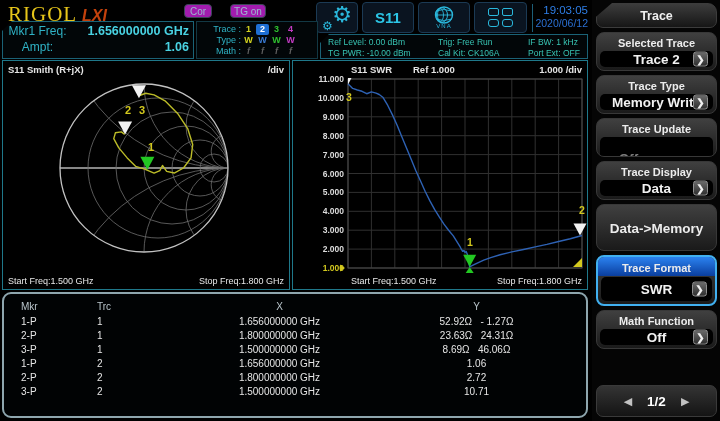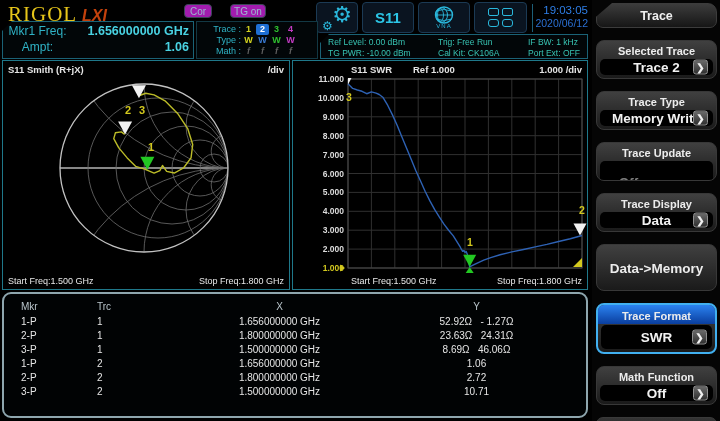--- a/index.html
+++ b/index.html
@@ -71,21 +71,21 @@
             border:2px solid #8ea6ae; border-radius:9px; padding:4px 0 0 0; }
   .mt-row { display:grid; grid-template-columns:88px 100px 175px 1fr; height:14px;
             font-size:10px; color:#e6e6e6; align-items:center; }
   .mt-row .c0 { padding-left:17px; }
   .mt-row .c1 { padding-left:5px; }
   .mt-row .c2, .mt-row .c3 { text-align:center; white-space:pre; }
   .mt-head { color:#b9c5cb; height:16px; }
 
   
   .menu { position:absolute; left:592px; top:0; width:128px; height:421px; background:#050505;
-          display:flex; flex-direction:column; gap:12px; padding:3px 3px 4px 4px; }
+          display:flex; flex-direction:column; gap:4px; padding:3px 3px 4px 4px; }
   .menu-title { height:25px; flex:none; background:linear-gradient(#3c3c3c,#161616);
                 border:1px solid #3c3c3c; border-radius:7px; color:#f0f0f0; font-size:12.5px;
                 font-weight:bold; display:flex; align-items:center; justify-content:center;
                 clip-path:polygon(16px 0,100% 0,100% 100%,0 100%,0 55%); border-top-right-radius:9px; }
   .menu-item { flex:none; height:39px; background:linear-gradient(#404040,#1a1a1a);
                border:1px solid #383838; border-radius:8px; display:flex; flex-direction:column;
                cursor:pointer; overflow:hidden; }
   .mi-label { height:17px; flex:none; font-size:11px; font-weight:bold; color:#ececec;
               display:flex; align-items:center; justify-content:center; padding-top:2px; }
   .mi-pill { flex:1; margin:1px 3px 3px 3px; background:#000; border-radius:5px;

